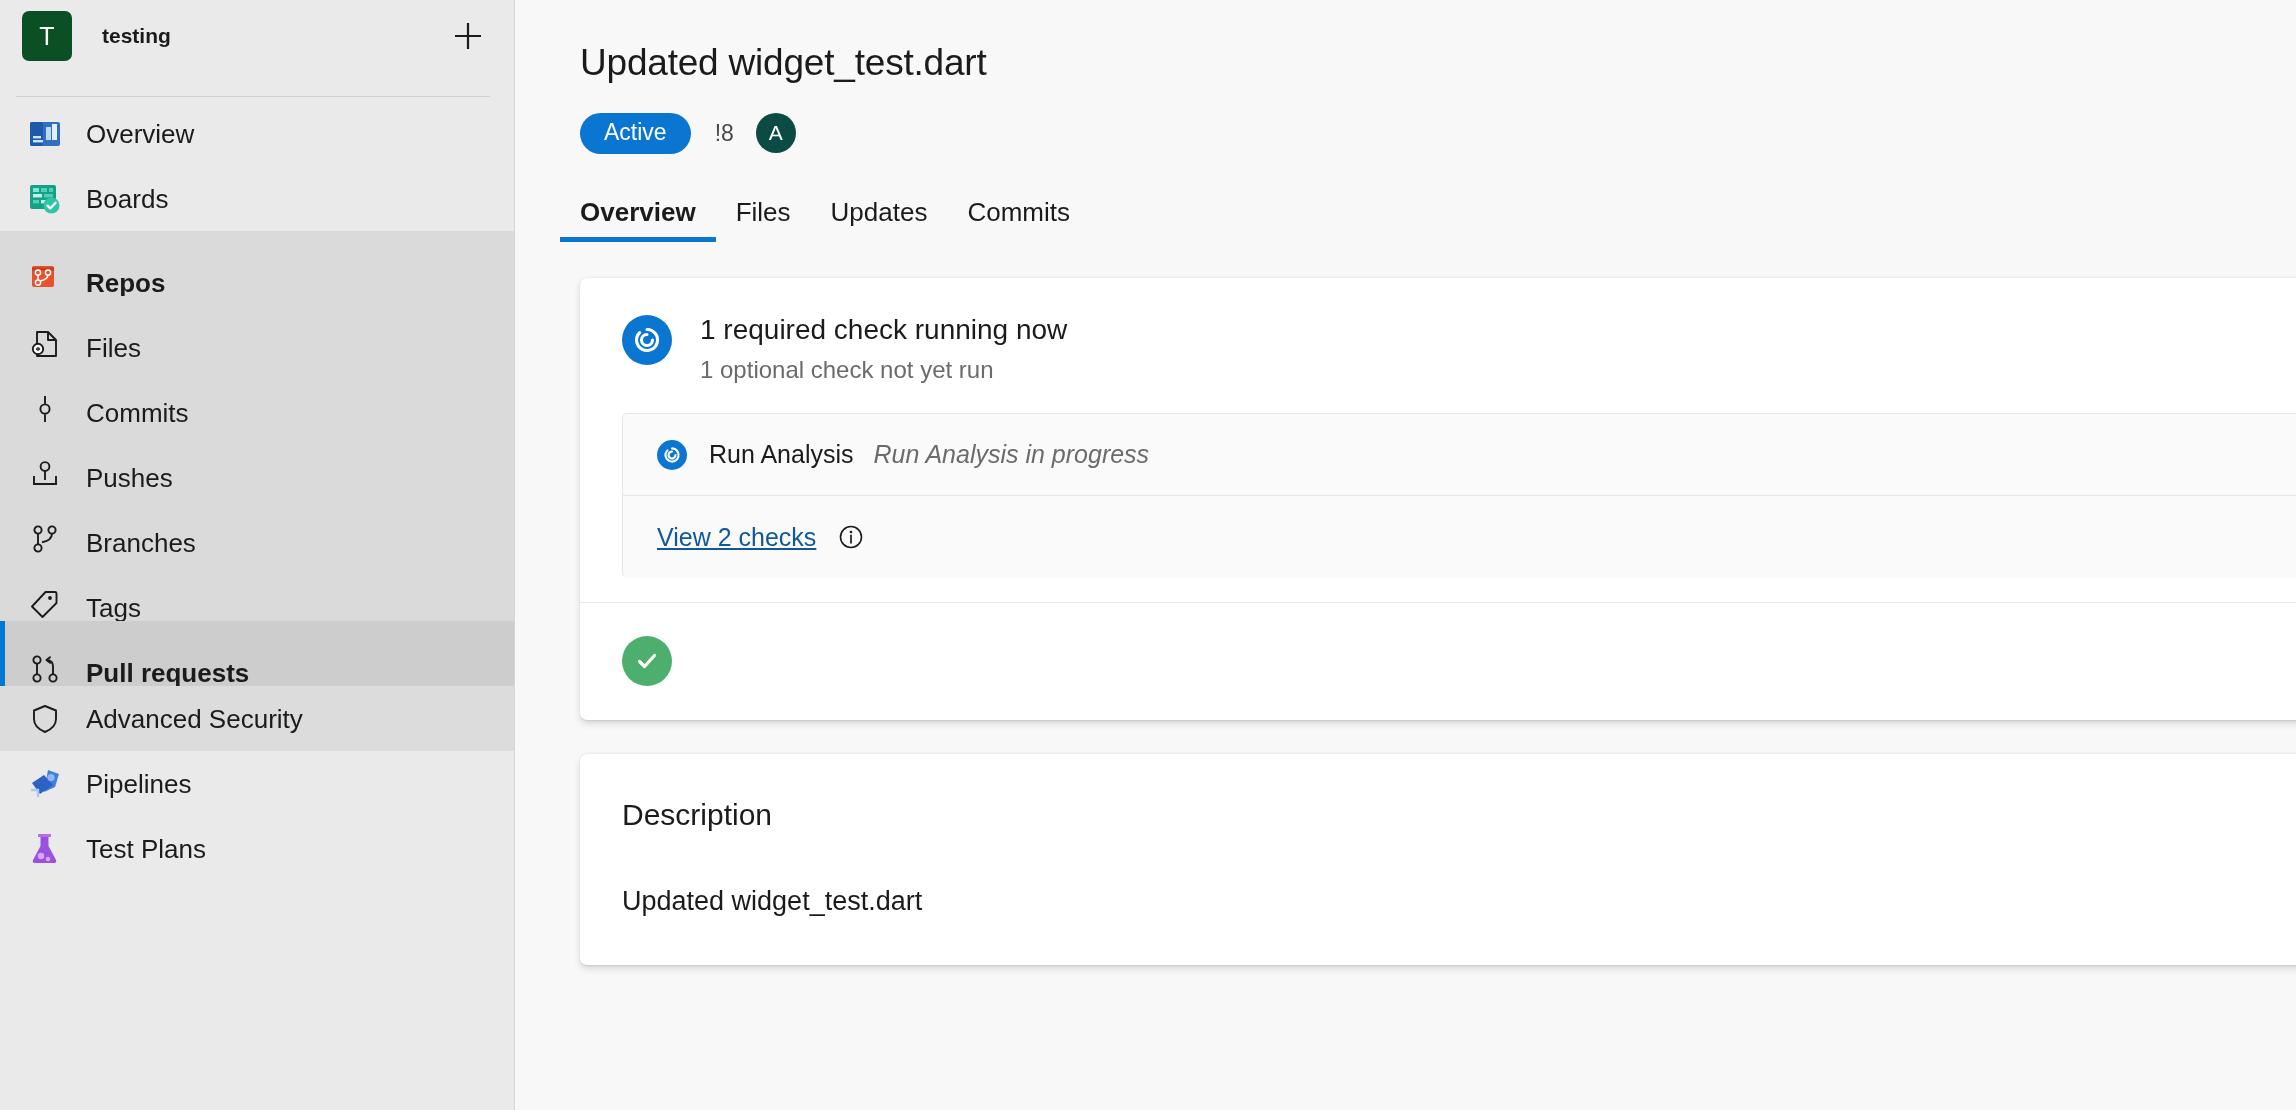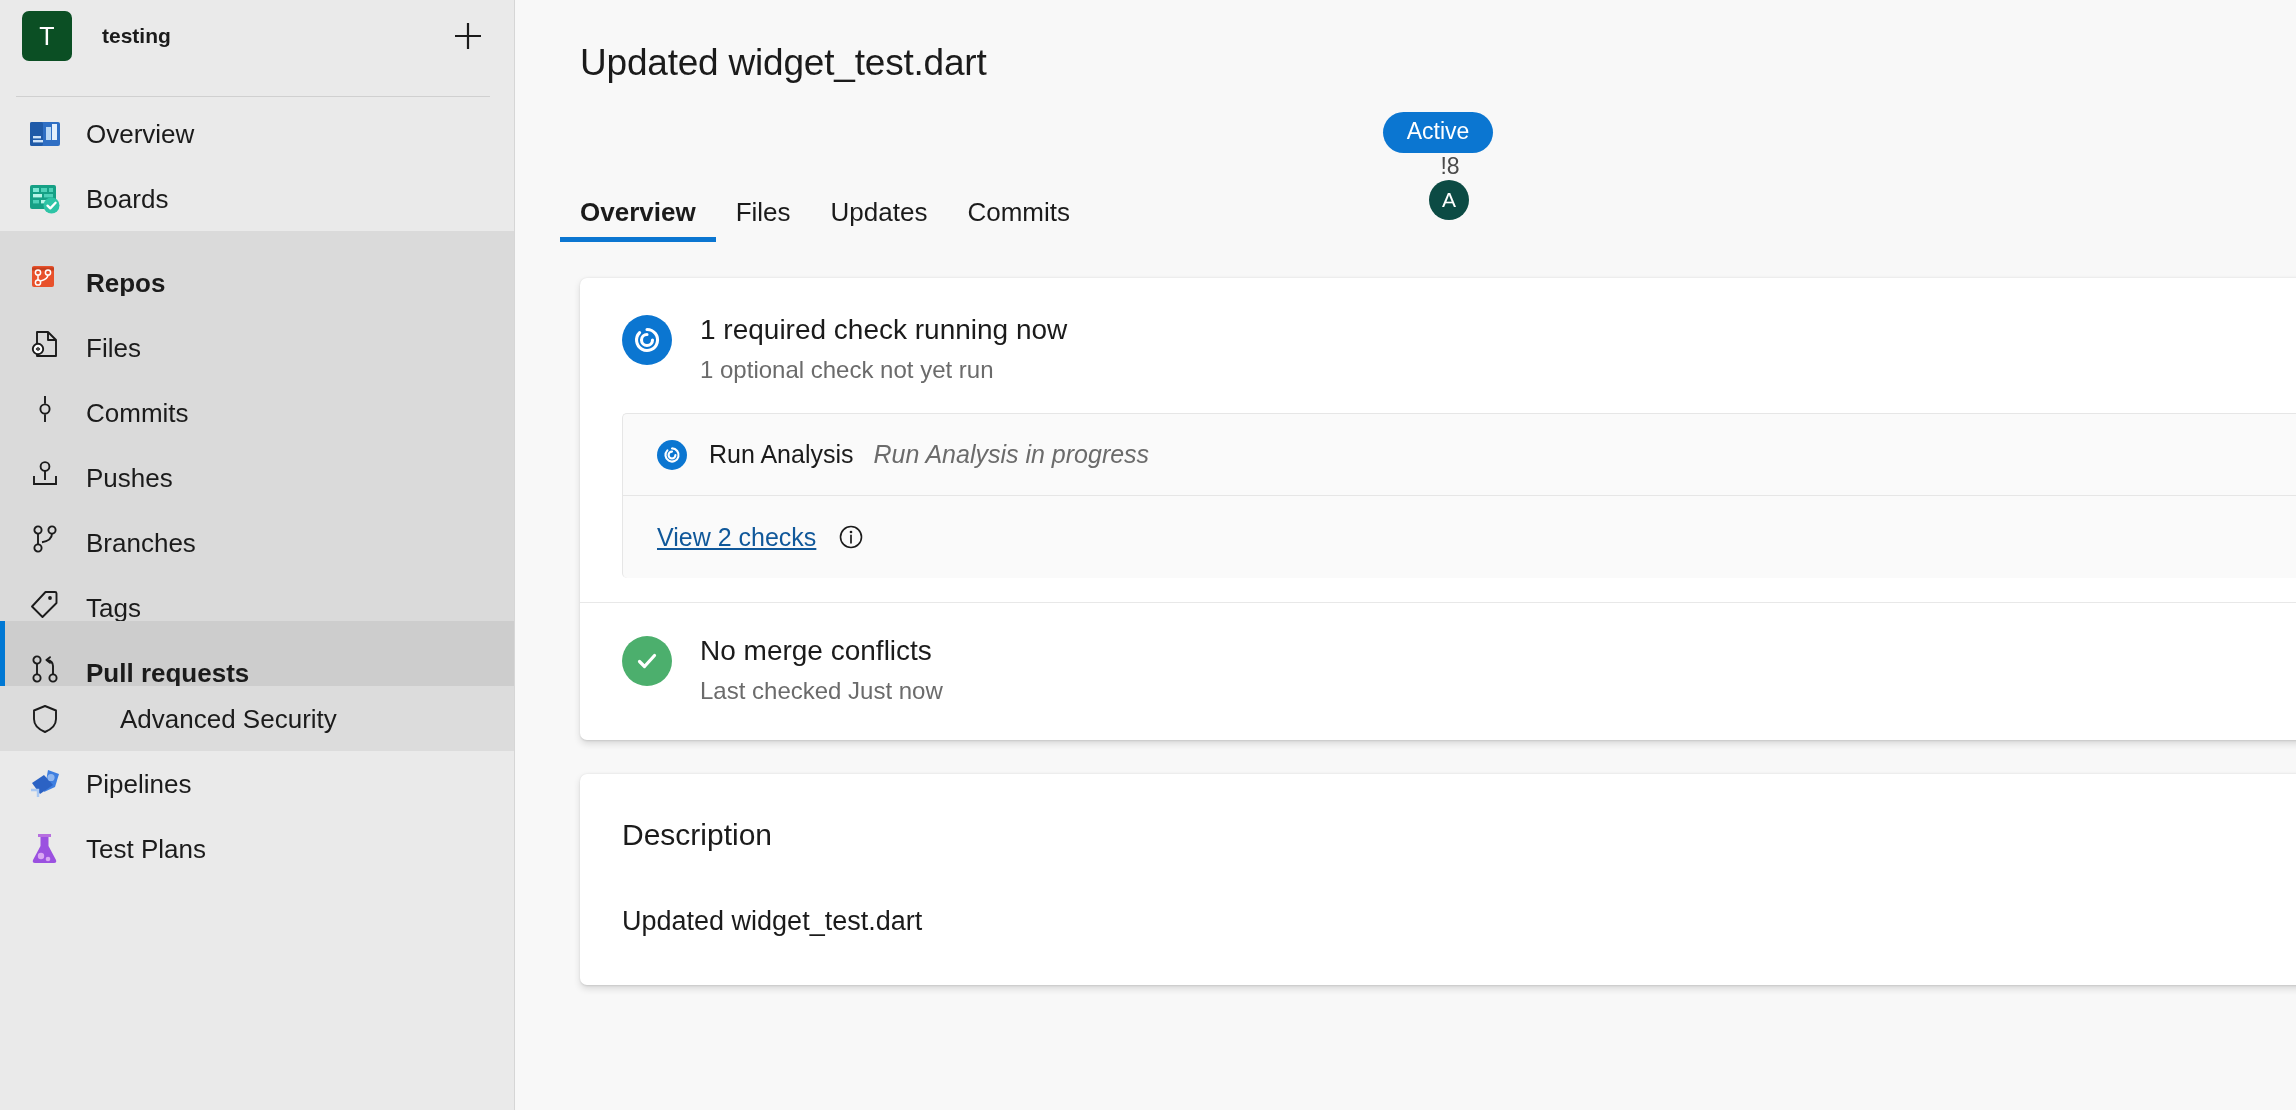--- a/index.html
+++ b/index.html
@@ -122,21 +122,20 @@
     content: "";
     position: absolute;
     left: 0; top: 0; bottom: 0;
     width: 5px;
     background: #0078d4;
   }
   .nav-item.sub-selected .nav-label { font-weight: 700; }
 
   .nav-item.sub-last {
     background: #dcdcdc;
-    gap: 34px;
   }
 
   
   .main {
     flex: 1 1 auto;
     background: #f8f8f8;
     position: relative;
     overflow: hidden;
     padding-left: 65px;
   }
@@ -148,21 +147,20 @@
     padding-top: 42px;
     letter-spacing: -0.2px;
     white-space: nowrap;
   }
 
   .pr-meta {
     display: flex;
     align-items: center;
     margin-top: 28px;
     height: 42px;
-    flex-direction: column;
   }
 
   .status-badge {
     background: #0b76d1;
     color: #ffffff;
     font-size: 23px;
     border-radius: 21px;
     padding: 8px 24px 10px;
     line-height: 1;
     white-space: nowrap;
@@ -595,24 +593,20 @@
       </div>
 
       <div class="card-divider"></div>
 
       <div class="conflict-row">
         <span class="status-icon success">
           <svg width="32" height="32" viewBox="0 0 32 32">
             <path d="M8.5 16.5 l5 5 l10 -11" fill="none" stroke="#ffffff" stroke-width="3.2" stroke-linecap="round" stroke-linejoin="round"></path>
           </svg>
         </span>
-        <div class="check-texts">
-          <div class="check-title">No merge conflicts</div>
-          <div class="check-sub">Last checked Just now</div>
-        </div>
       </div>
 
     </section>
 
     <section class="desc-card">
       <div class="desc-heading">Description</div>
       <div class="desc-body">Updated widget_test.dart</div>
     </section>
 
   </main>

